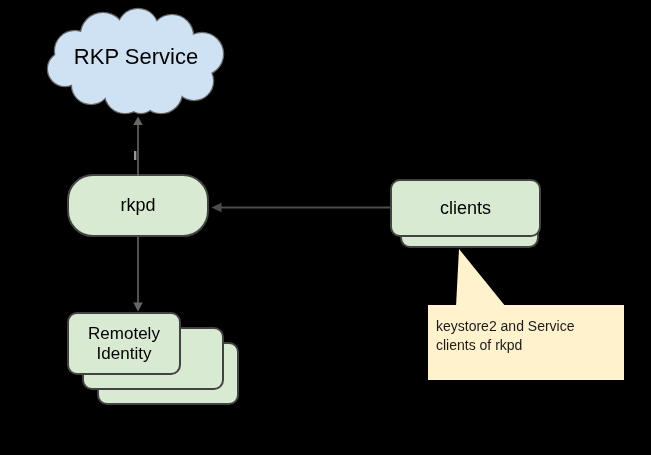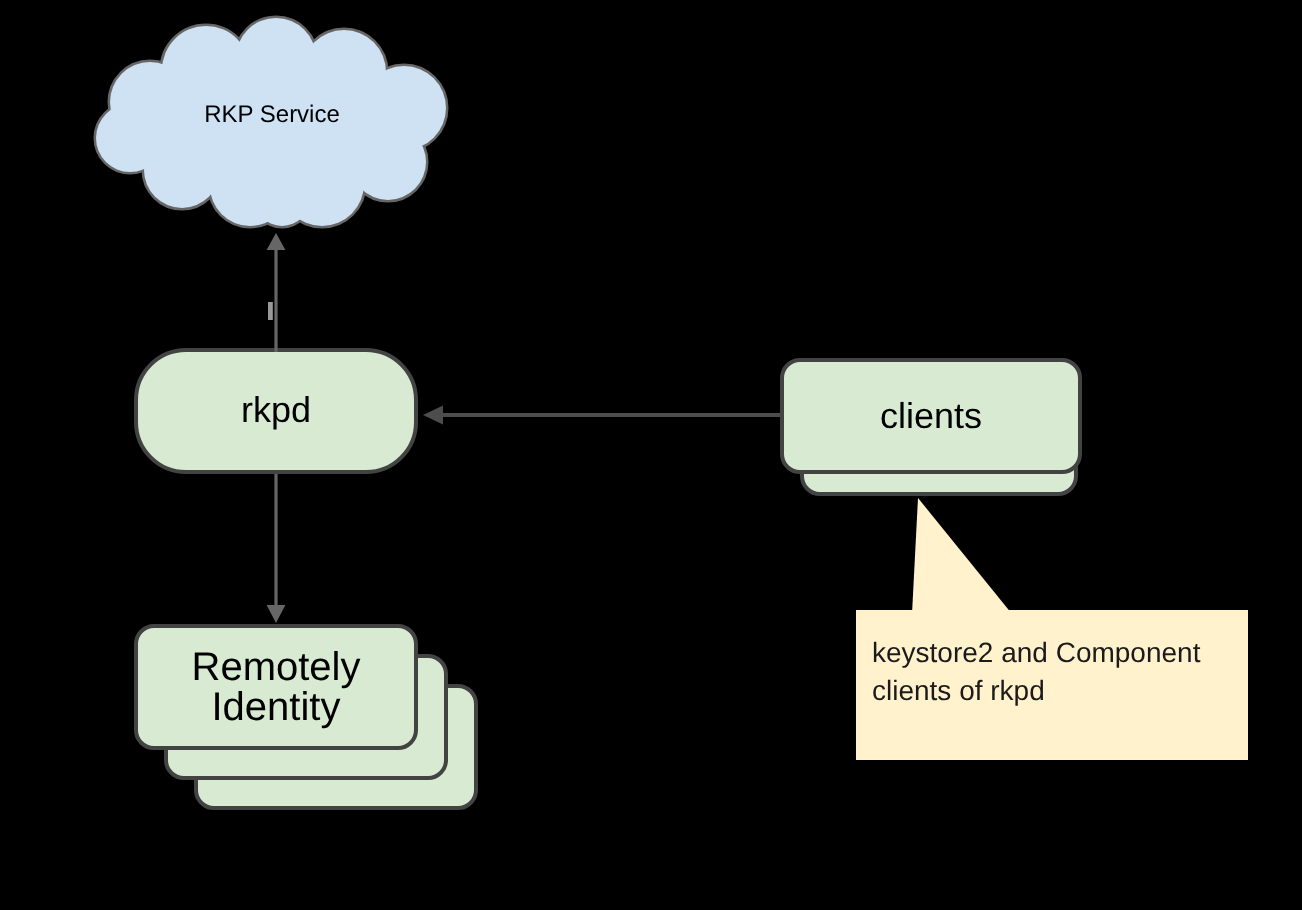--- a/index.html
+++ b/index.html
@@ -16,37 +16,37 @@
   }
   .abs{position:absolute;}
   
   .cloud-svg{left:45px;top:7px;width:182px;height:110px;z-index:1;}
   .cloud-stroke{fill:var(--cloud-fill);stroke:var(--cloud-border);stroke-width:2.5px;}
   .cloud-solid{fill:var(--cloud-fill);stroke:none;}
   .cloud-label{
     left:45px;top:7px;width:182px;height:110px;z-index:2;
     display:flex;align-items:center;justify-content:center;
     padding-bottom:10px;box-sizing:border-box;
-    font-size:12px;color:var(--text);
+    font-size:22px;color:var(--text);
   }
   
   .node{
     background:var(--node-fill);border:2px solid var(--node-border);
     border-radius:10px;box-sizing:border-box;z-index:2;
     display:flex;align-items:center;justify-content:center;
     font-size:18px;color:var(--text);text-align:center;
   }
   .node.back{z-index:1;}
   .node.mid{z-index:1;}
   #rkpd-box{left:67px;top:174px;width:142px;height:63px;border-radius:26px;}
   #clients-back{left:400px;top:190px;width:139px;height:58px;}
   #clients-front{left:390px;top:179px;width:151px;height:58px;}
   #rpc-back{left:97px;top:342px;width:142px;height:63px;}
   #rpc-mid{left:82px;top:327px;width:142px;height:63px;}
-  #rpc-front{left:67px;top:312px;width:142px;height:63px;font-size:20px;line-height:20px;}
+  #rpc-front{left:67px;top:312px;width:114px;height:63px;font-size:17px;line-height:20px;}
   #rpc-front .line{display:block;}
   
   .callout{
     left:428px;top:305px;width:196px;height:75px;z-index:1;
     background:var(--callout-fill);box-sizing:border-box;
     padding:12px 6px 0 8px;font-size:14px;line-height:19px;color:#1b1b1b;
   }
   
   .overlay{left:0;top:0;width:651px;height:455px;z-index:5;pointer-events:none;}
   .conn{stroke:var(--connector);stroke-width:1.6px;fill:none;}
@@ -104,21 +104,21 @@
   <div class="abs node back" id="rpc-back"></div>
   <div class="abs node mid" id="rpc-mid"></div>
   <div class="abs node" id="rpc-front">
     <span>
       <span class="line">Remotely</span>
       <span class="line">Identity</span>
     </span>
   </div>
 
   <div class="abs callout">
-    <div>keystore2 and Component</div>
+    <div>keystore2 and Service</div>
     <div>clients of rkpd</div>
   </div>
 
   <svg class="abs overlay" viewBox="0 0 651 455" aria-hidden="true">
 
     <polygon class="tail" points="459,249 456,307 506,307"></polygon>
 
     <line class="conn" x1="138" y1="176" x2="138" y2="124"></line>
     <polygon class="head" points="138,116.5 133.3,125 142.7,125"></polygon>
     <rect class="dash" x="134" y="151" width="2.4" height="9"></rect>

